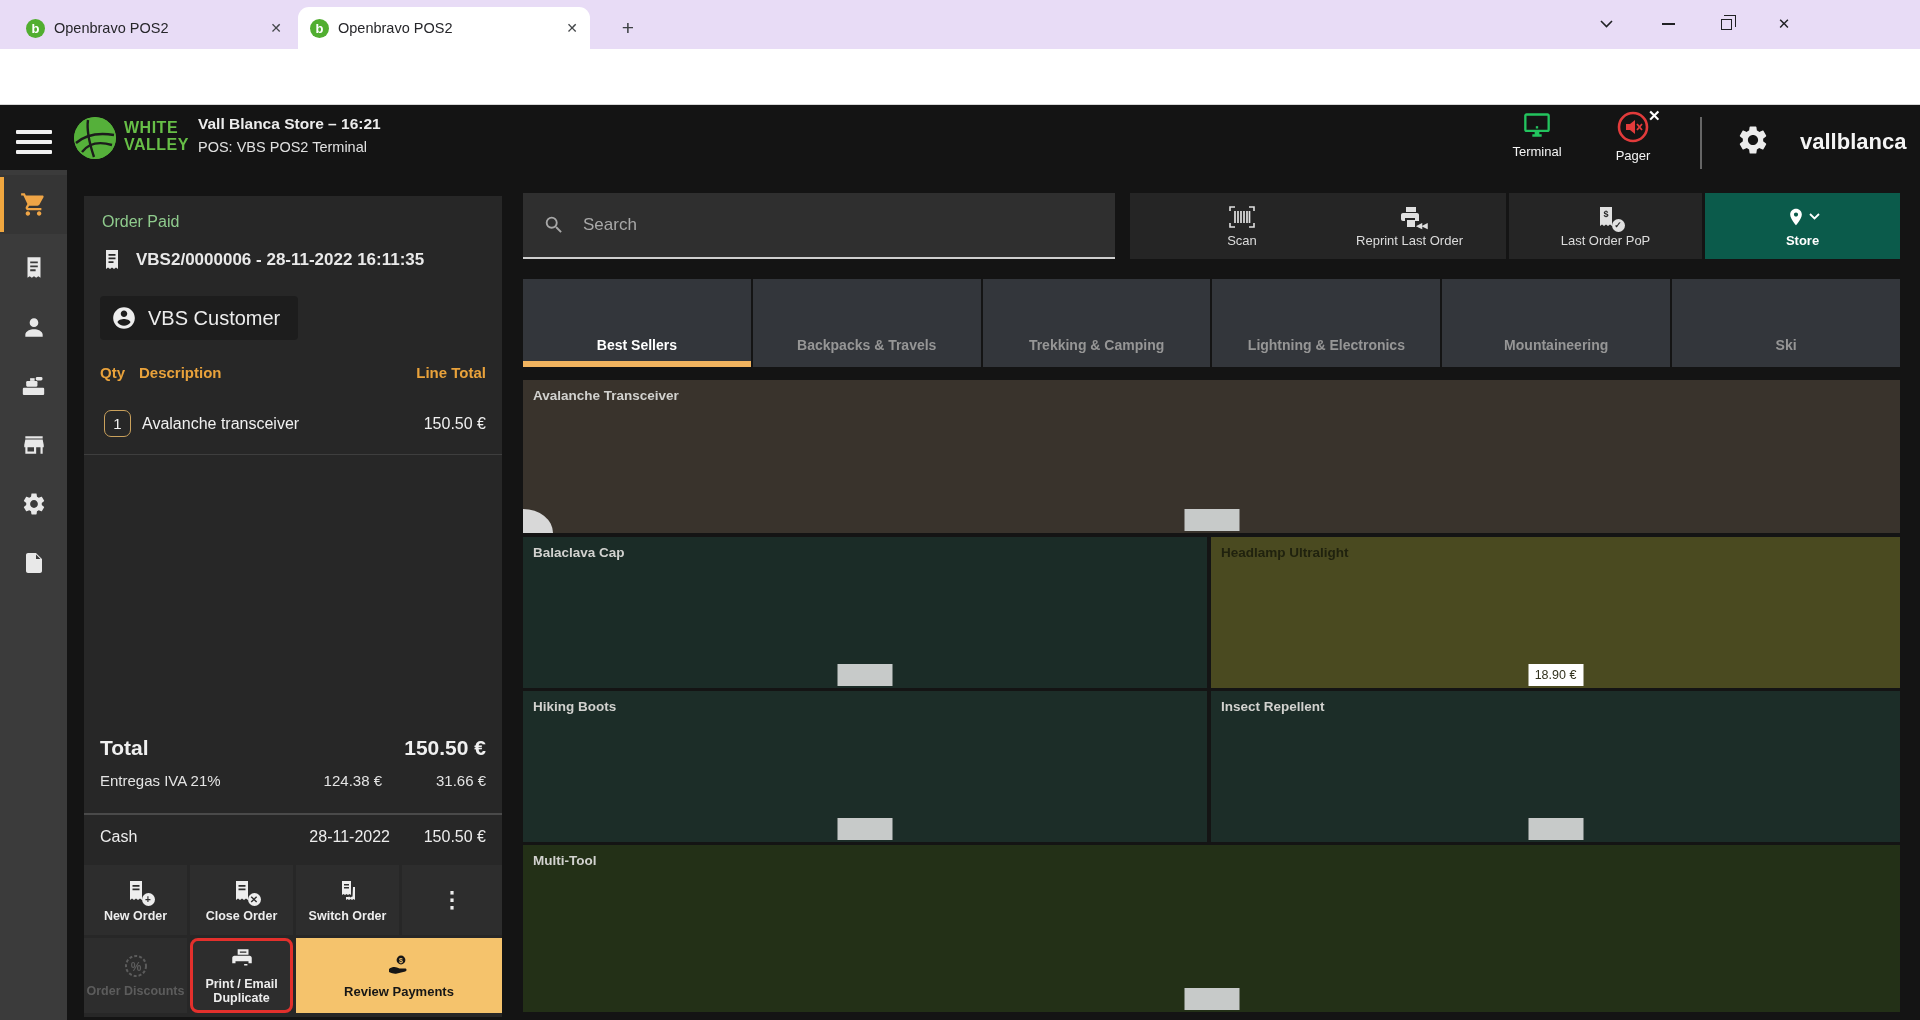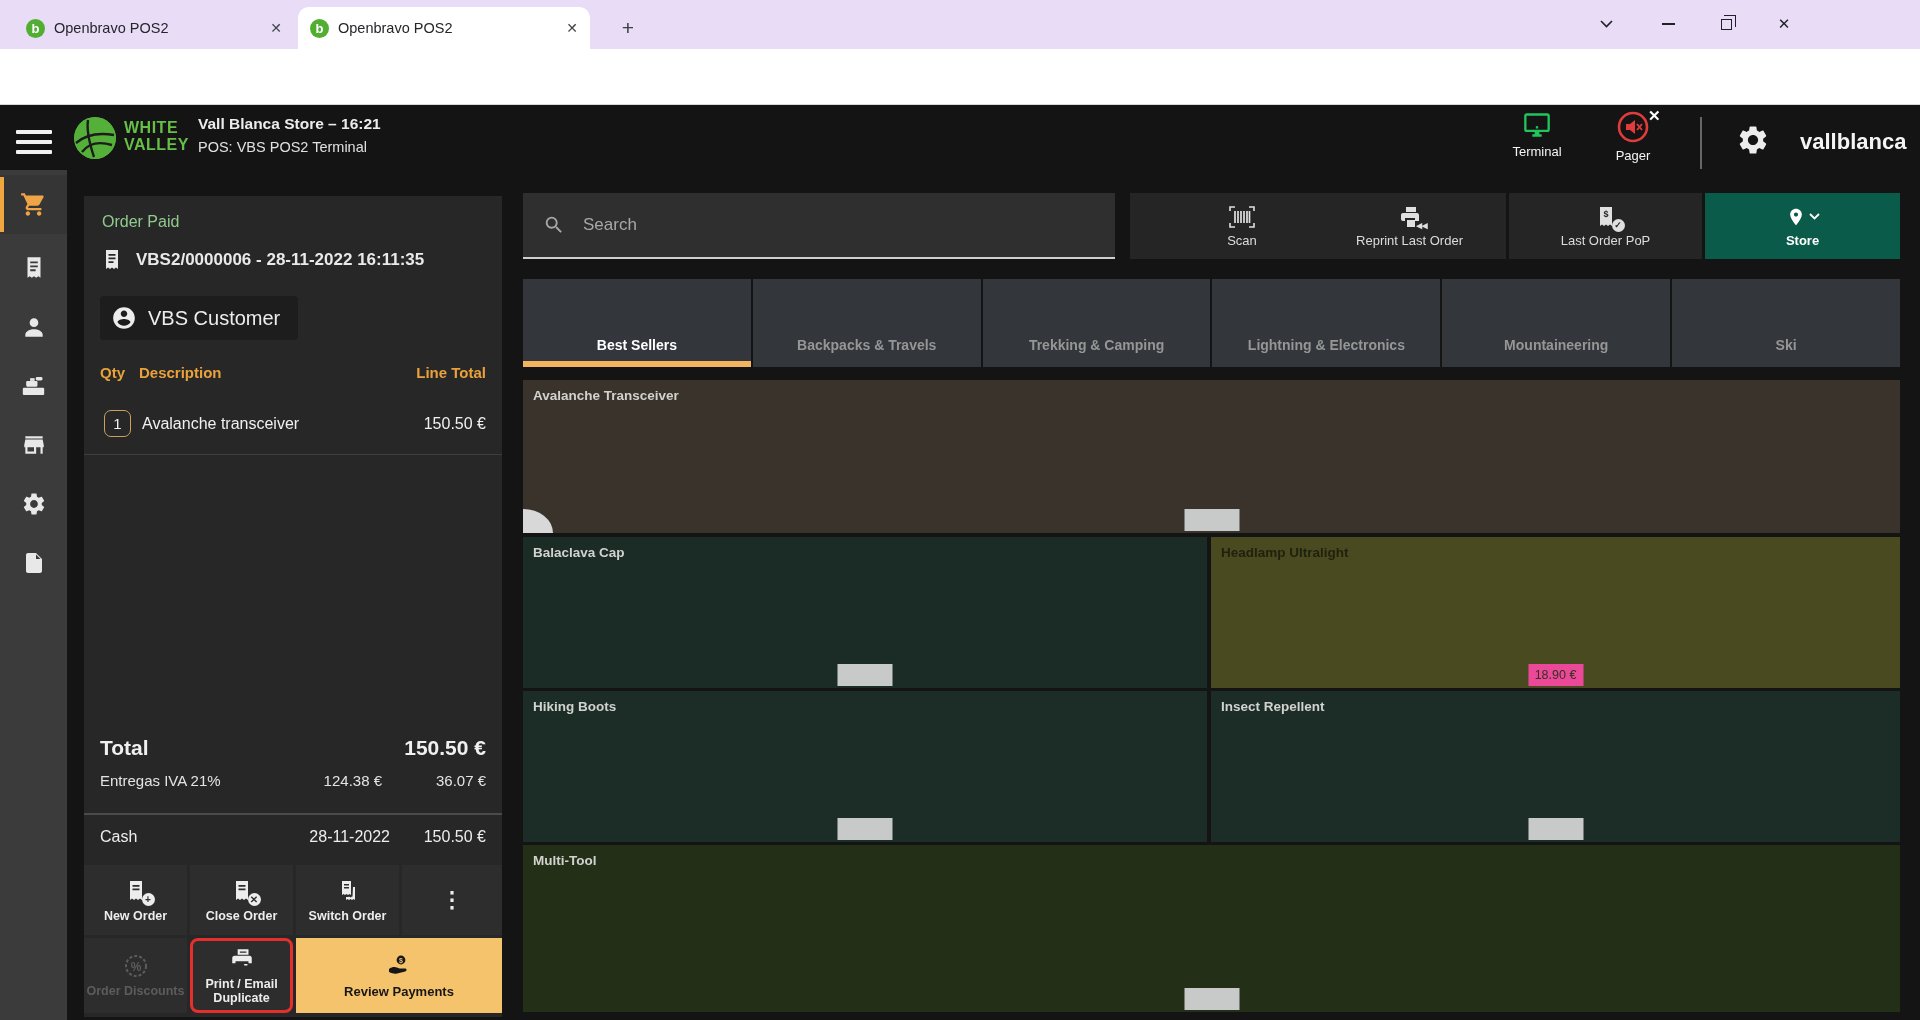--- a/index.html
+++ b/index.html
@@ -128,21 +128,21 @@
   .tile .nm { position:absolute; left:10px; top:8px; font-size:13.5px; font-weight:bold; color:#d2d2cf; }
   .tile .chip { position:absolute; left:50%; transform:translateX(-50%); bottom:2px; min-width:55px; height:22px;
                 background:#c7cac9; color:#2e2e22; font-size:12.5px; display:flex; align-items:center;
                 justify-content:center; padding:0 5px; }
   #tile-avalanche { left:523px; top:275px; width:1377px; height:153px; background:#39332c; }
   #tile-avalanche .curl { position:absolute; left:0; bottom:0; width:30px; height:24px; background:#d8d8d8;
                 border-top-right-radius:100%; }
   #tile-balaclava { left:523px; top:432px; width:684px; height:151px; background:#1b2c27; }
   #tile-headlamp  { left:1211px; top:432px; width:689px; height:151px; background:#4a4a20;text-align:center; }
   #tile-headlamp .nm { color:#20220e; }
-  #tile-headlamp .chip { background:#ec4899; color:#33331f; }
+  #tile-headlamp .chip { background:#ffffff; color:#33331f; }
   #tile-hiking    { left:523px; top:586px; width:684px; height:151px; background:#1c2d28; }
   #tile-insect    { left:1211px; top:586px; width:689px; height:151px; background:#1c2d28; }
   #tile-multitool { left:523px; top:740px; width:1377px; height:167px; background:#233017; }
 
   svg { display:block; }
 </style>
 </head>
 <body>
 
 <div id="stage">
@@ -349,21 +349,21 @@
         <span class="amt">150.50 €</span>
       </div>
       <div class="abs" id="totals">
         <div class="trow">
           <span class="left big">Total</span>
           <span class="right big">150.50 €</span>
         </div>
         <div class="trow small">
           <span class="left">Entregas IVA 21%</span>
           <span class="mid">124.38 €</span>
-          <span class="right">36.07 €</span>
+          <span class="right">31.66 €</span>
         </div>
       </div>
       <div class="abs" id="tax-rule"></div>
       <div class="abs" id="cash-row">
         <span>Cash</span>
         <span class="d">28-11-2022</span>
         <span class="a">150.50 €</span>
       </div>
 
       <div class="abs" id="btn-grid">

